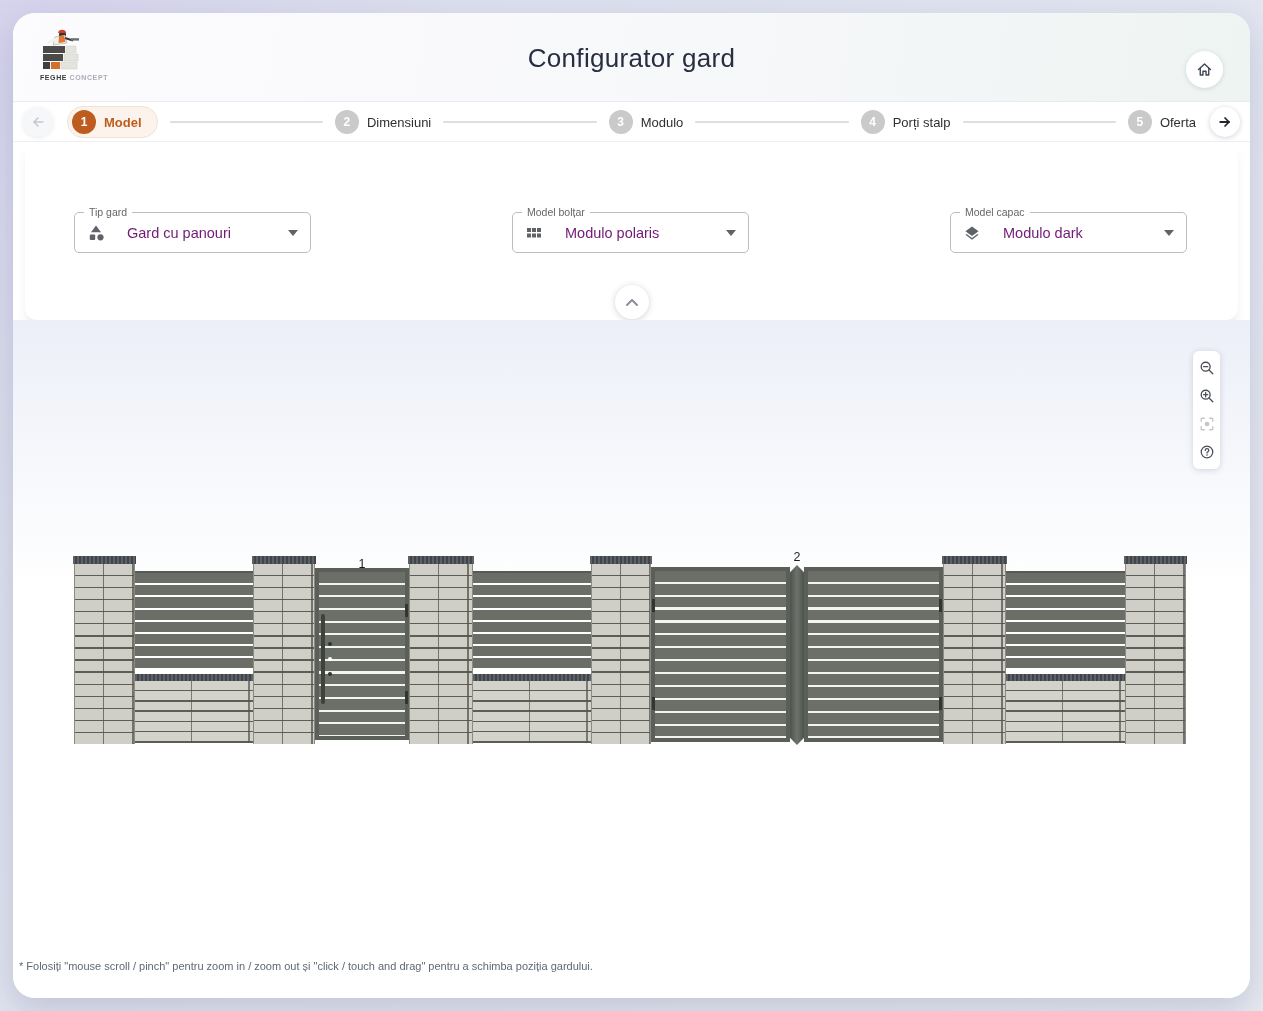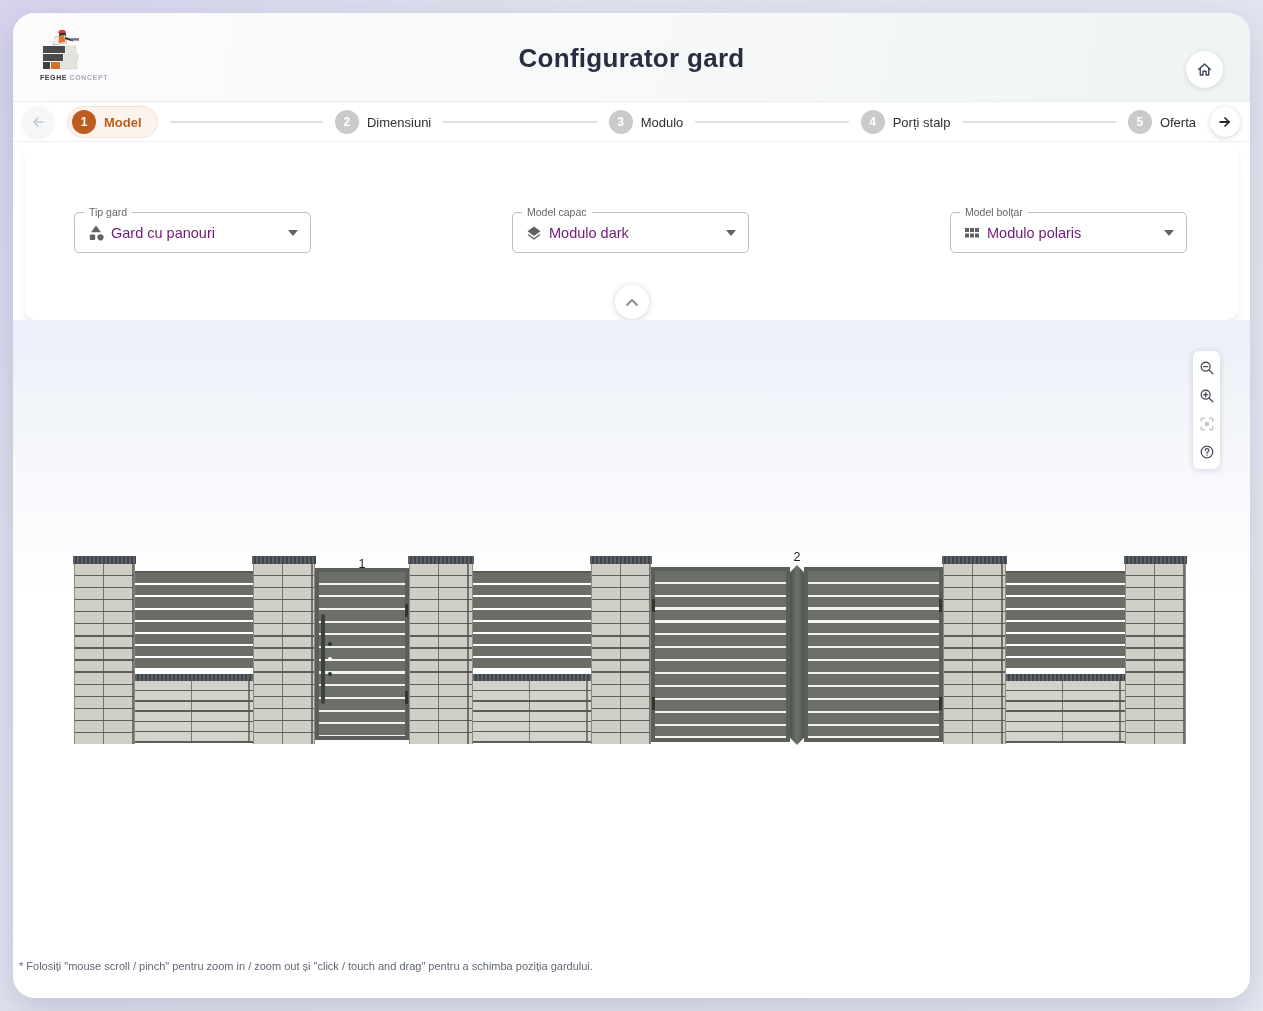--- a/index.html
+++ b/index.html
@@ -18,21 +18,21 @@
   .app-header {
     position:absolute; top:0; left:0; right:0; height:89px;
     background:linear-gradient(100deg,#fcfbfd 0%,#f7f8fa 55%,#eef4f2 100%);
     border-bottom:1px solid #e9ebf0;
   }
   .logo { position:absolute; left:22px; top:15px; width:78px; text-align:center; }
   .logo-caption { margin-top:2px; font-size:7px; letter-spacing:.6px; white-space:nowrap; }
   .logo-caption .brand { font-weight:bold; color:#3a3a3a; }
   .logo-caption .suffix { color:#a9aeb5; font-weight:bold; }
   .title-wrap { position:absolute; left:50%; transform:translateX(-50%); top:30px; text-align:center; width:600px; }
-  .page-title { font-size:26px; font-weight:700; color:#272e3f; letter-spacing:.3px; }
+  .page-title { font-size:26px; font-weight:400; color:#272e3f; letter-spacing:.3px; }
   .page-subtitle { margin-top:7px; font-size:11.5px; color:#76808e; }
   .home-btn {
     position:absolute; right:27px; top:38px; width:37px; height:37px; border-radius:50%;
     background:#fff; box-shadow:0 1px 5px rgba(40,50,80,.16);
     display:flex; align-items:center; justify-content:center; cursor:pointer;
   }
   
   .stepper-bar {
     position:absolute; top:90px; left:0; right:0; height:39px;
     background:#fff; border-bottom:1px solid #edeff3;
@@ -63,21 +63,21 @@
     position:absolute; top:130px; left:12px; right:12px; height:177px;
     background:#fff; border-radius:0 0 12px 12px;
     box-shadow:0 8px 12px -5px rgba(110,120,150,.30);
   }
   .fields-row {
     position:absolute; top:69px; left:49px; right:51px;
     display:flex; justify-content:space-between;
   }
   .field {
     width:237px; height:41px; position:relative; border:1px solid #bdbdbd; border-radius:5px;
-    display:flex; align-items:center; padding:0 12px; gap:6px; cursor:pointer; background:#fff;
+    display:flex; align-items:center; padding:0 12px; gap:22px; cursor:pointer; background:#fff;
   }
   .field-label {
     position:absolute; top:-7px; left:9px; background:#fff; padding:0 5px;
     font-size:10.5px; color:#666;
   }
   .field-icon { display:flex; color:#5f6368; flex:0 0 auto; }
   .field-value { font-size:14.5px; color:#701a75; white-space:nowrap; }
   .field-caret { margin-left:auto; display:flex; color:#5f6368; }
   .collapse-btn {
     position:absolute; left:50%; top:142px; margin-left:-17px; width:34px; height:34px;
@@ -257,48 +257,48 @@
         </span>
         <span class="field-value">Gard cu panouri</span>
         <span class="field-caret">
           <svg width="10" height="6" viewBox="0 0 10 6" fill="currentColor">
               <polygon points="0,0 10,0 5,6"></polygon>
             </svg>
         </span>
       </div>
 
       <div class="field">
-        <span class="field-label">Model capac</span>
-        <span class="field-icon">
-          <svg width="18" height="18" viewBox="0 0 18 18" fill="currentColor">
-            <polygon points="9,2.5 15.5,7.3 9,12.1 2.5,7.3"></polygon>
-            <path d="M9 13.9 L3.6 9.9 L2.5 10.8 L9 15.7 L15.5 10.8 L14.4 9.9 Z"></path>
-          </svg>
-        </span>
-        <span class="field-value">Modulo dark</span>
-        <span class="field-caret">
-          <svg width="10" height="6" viewBox="0 0 10 6" fill="currentColor">
-              <polygon points="0,0 10,0 5,6"></polygon>
-            </svg>
-        </span>
-      </div>
-
-      <div class="field">
         <span class="field-label">Model bolțar</span>
         <span class="field-icon">
           <svg width="18" height="18" viewBox="0 0 18 18" fill="currentColor">
             <rect x="2" y="4" width="4" height="4"></rect>
               <rect x="7" y="4" width="4" height="4"></rect>
               <rect x="12" y="4" width="4" height="4"></rect>
             <rect x="2" y="9.5" width="4" height="4"></rect>
               <rect x="7" y="9.5" width="4" height="4"></rect>
               <rect x="12" y="9.5" width="4" height="4"></rect>
           </svg>
         </span>
         <span class="field-value">Modulo polaris</span>
+        <span class="field-caret">
+          <svg width="10" height="6" viewBox="0 0 10 6" fill="currentColor">
+              <polygon points="0,0 10,0 5,6"></polygon>
+            </svg>
+        </span>
+      </div>
+
+      <div class="field">
+        <span class="field-label">Model capac</span>
+        <span class="field-icon">
+          <svg width="18" height="18" viewBox="0 0 18 18" fill="currentColor">
+            <polygon points="9,2.5 15.5,7.3 9,12.1 2.5,7.3"></polygon>
+            <path d="M9 13.9 L3.6 9.9 L2.5 10.8 L9 15.7 L15.5 10.8 L14.4 9.9 Z"></path>
+          </svg>
+        </span>
+        <span class="field-value">Modulo dark</span>
         <span class="field-caret">
           <svg width="10" height="6" viewBox="0 0 10 6" fill="currentColor">
               <polygon points="0,0 10,0 5,6"></polygon>
             </svg>
         </span>
       </div>
 
 
     </div>
 

